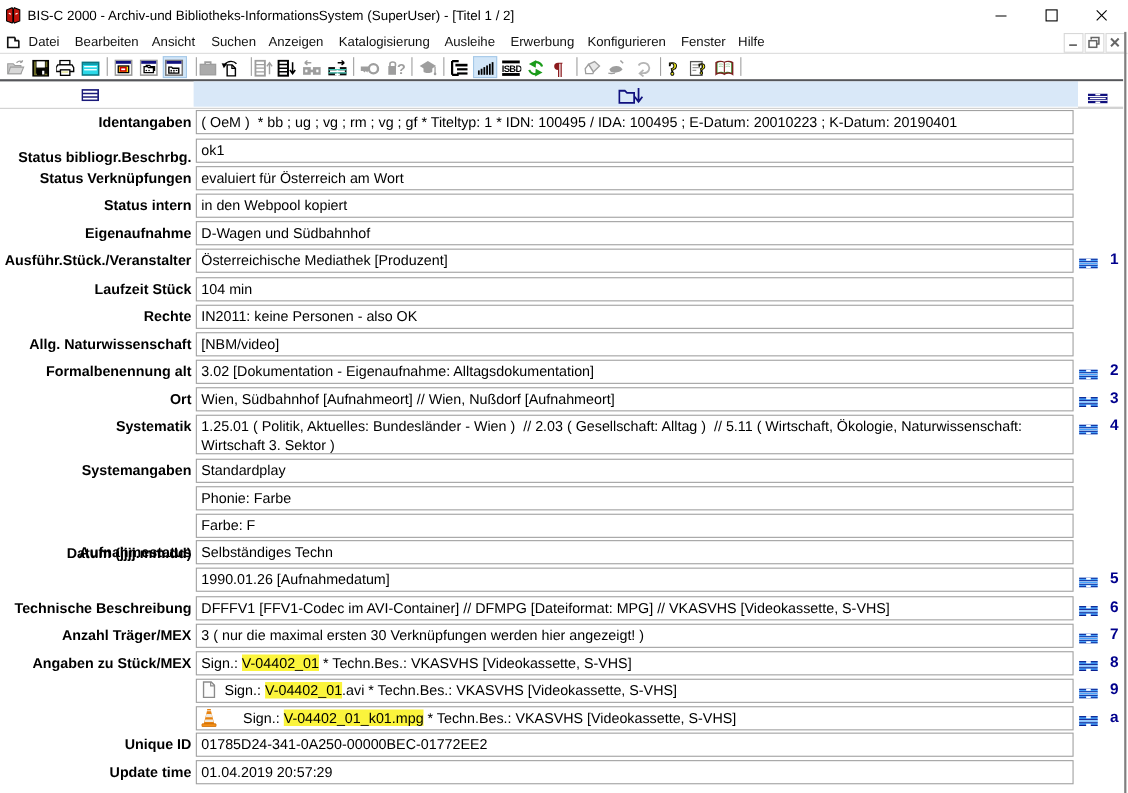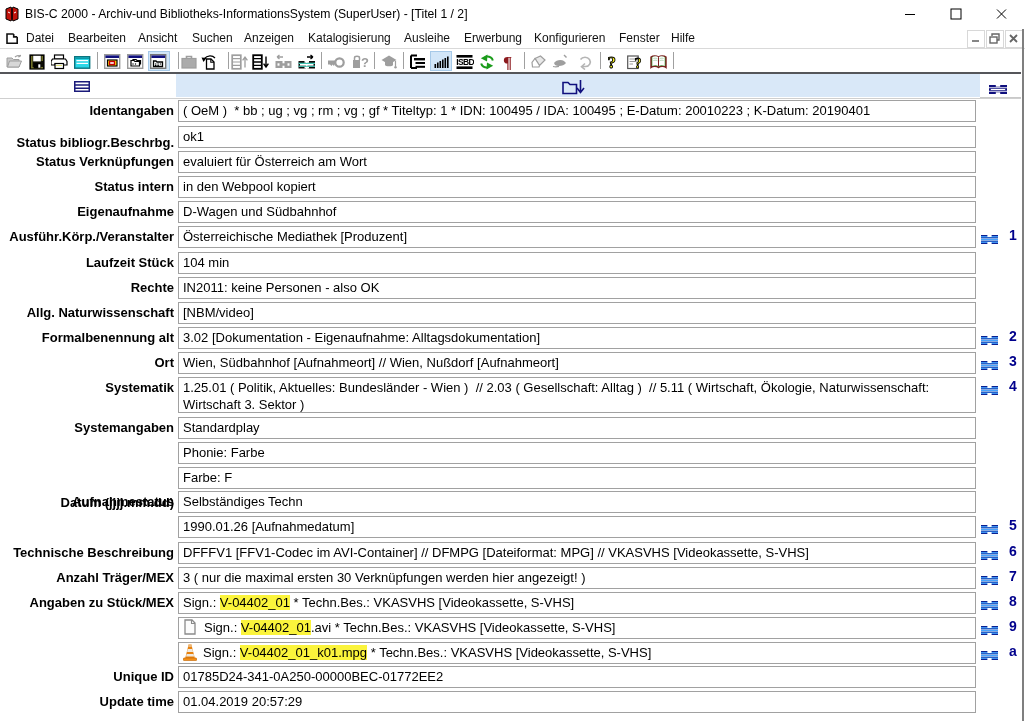--- a/index.html
+++ b/index.html
@@ -280,21 +280,21 @@
 <div class="lbl" style="top:100px">Identangaben</div>
 <div class="box" style="top:100px">( OeM )&nbsp; * bb ; ug ; vg ; rm ; vg ; gf * Titeltyp: 1 * IDN: 100495 / IDA: 100495 ; E-Datum: 20010223 ; K-Datum: 20190401</div>
 <div class="lbl" style="top:132px">Status bibliogr.Beschrbg.</div>
 <div class="box" style="top:126px">ok1</div>
 <div class="lbl" style="top:151px">Status Verknüpfungen</div>
 <div class="box" style="top:151px">evaluiert für Österreich am Wort</div>
 <div class="lbl" style="top:176px">Status intern</div>
 <div class="box" style="top:176px">in den Webpool kopiert</div>
 <div class="lbl" style="top:201px">Eigenaufnahme</div>
 <div class="box" style="top:201px">D-Wagen und Südbahnhof</div>
-<div class="lbl" style="top:226px">Ausführ.Körp./Veranstalter</div>
+<div class="lbl" style="top:226px">Ausführ.Stück./Veranstalter</div>
 <div class="box" style="top:226px">Österreichische Mediathek [Produzent]</div>
 <svg class="lico" style="top:235px" width="17" height="9" viewBox="0 0 17 9">
       <rect x="0" y="0" width="17" height="9" fill="#45a1fd"></rect>
       <rect x="0" y="0" width="17" height="1.1" fill="#0b2090"></rect>
       <rect x="0" y="7.9" width="17" height="1.1" fill="#0b2090"></rect>
       <rect x="0" y="2.5" width="17" height="1" fill="#0b2090"></rect>
       <rect x="0" y="5.5" width="17" height="1" fill="#0b2090"></rect>
       <rect x="0" y="3.5" width="17" height="0.5" fill="#eef6ff"></rect>
       <rect x="0" y="5" width="17" height="0.5" fill="#eef6ff"></rect>
       <rect x="6.4" y="0" width="4.2" height="2" fill="#fff"></rect>
@@ -437,21 +437,21 @@
 <div class="lbl" style="top:666px">Unique ID</div>
 <div class="box" style="top:666px">01785D24-341-0A250-00000BEC-01772EE2</div>
 <div class="lbl" style="top:691px">Update time</div>
 <div class="box" style="top:691px">01.04.2019 20:57:29</div>
 <div class="box2" style="top:377px">1.25.01 ( Politik, Aktuelles: Bundesländer - Wien )&nbsp; // 2.03 ( Gesellschaft: Alltag )&nbsp; // 5.11 ( Wirtschaft, Ökologie, Naturwissenschaft: Wirtschaft 3. Sektor )</div>
 <div class="box" style="top:617px;padding-left:25px">Sign.: <span class="hl">V-04402_01</span>.avi * Techn.Bes.: VKASVHS [Videokassette, S-VHS]</div>
 <svg class="abs" style="left:184px;top:619px" width="12" height="16" viewBox="0 0 12 16">
       <path d="M1 1 H8 L11 4 V15 H1 Z" fill="#fcfcfc" stroke="#8a8a8a" stroke-width="1.3"></path>
       <path d="M7.5 1 V4.5 H11" fill="none" stroke="#8a8a8a" stroke-width="1.1"></path>
     </svg>
-<div class="box" style="top:642px;padding-left:24px">Sign.: <span class="hl">V-04402_01_k01.mpg</span> * Techn.Bes.: VKASVHS [Videokassette, S-VHS]</div>
+<div class="box" style="top:642px;padding-left:42px">Sign.: <span class="hl">V-04402_01_k01.mpg</span> * Techn.Bes.: VKASVHS [Videokassette, S-VHS]</div>
 <svg class="abs" style="left:183px;top:643px" width="14" height="18" viewBox="0 0 14 18">
       <path d="M2 16 L5 4 L9 4 L12 16 Z" fill="#e8820e"></path>
       <path d="M4.6 6 L9.4 6 L10 9 L4.1 9 Z" fill="#efe9df"></path>
       <path d="M3.6 11 L10.6 11 L11.1 13.4 L3.1 13.4 Z" fill="#efe9df"></path>
       <path d="M5 4 L5.4 1.5 L8.6 1.5 L9 4 Z" fill="#e8820e"></path>
       <path d="M5.3 2.6 L8.7 2.6 L8.8 3.4 L5.2 3.4 Z" fill="#efe9df"></path>
       <rect x="0.5" y="15" width="13" height="2.6" rx="0.6" fill="#f59016" stroke="#c56a08" stroke-width="0.7"></rect>
     </svg>
 </div>
 

